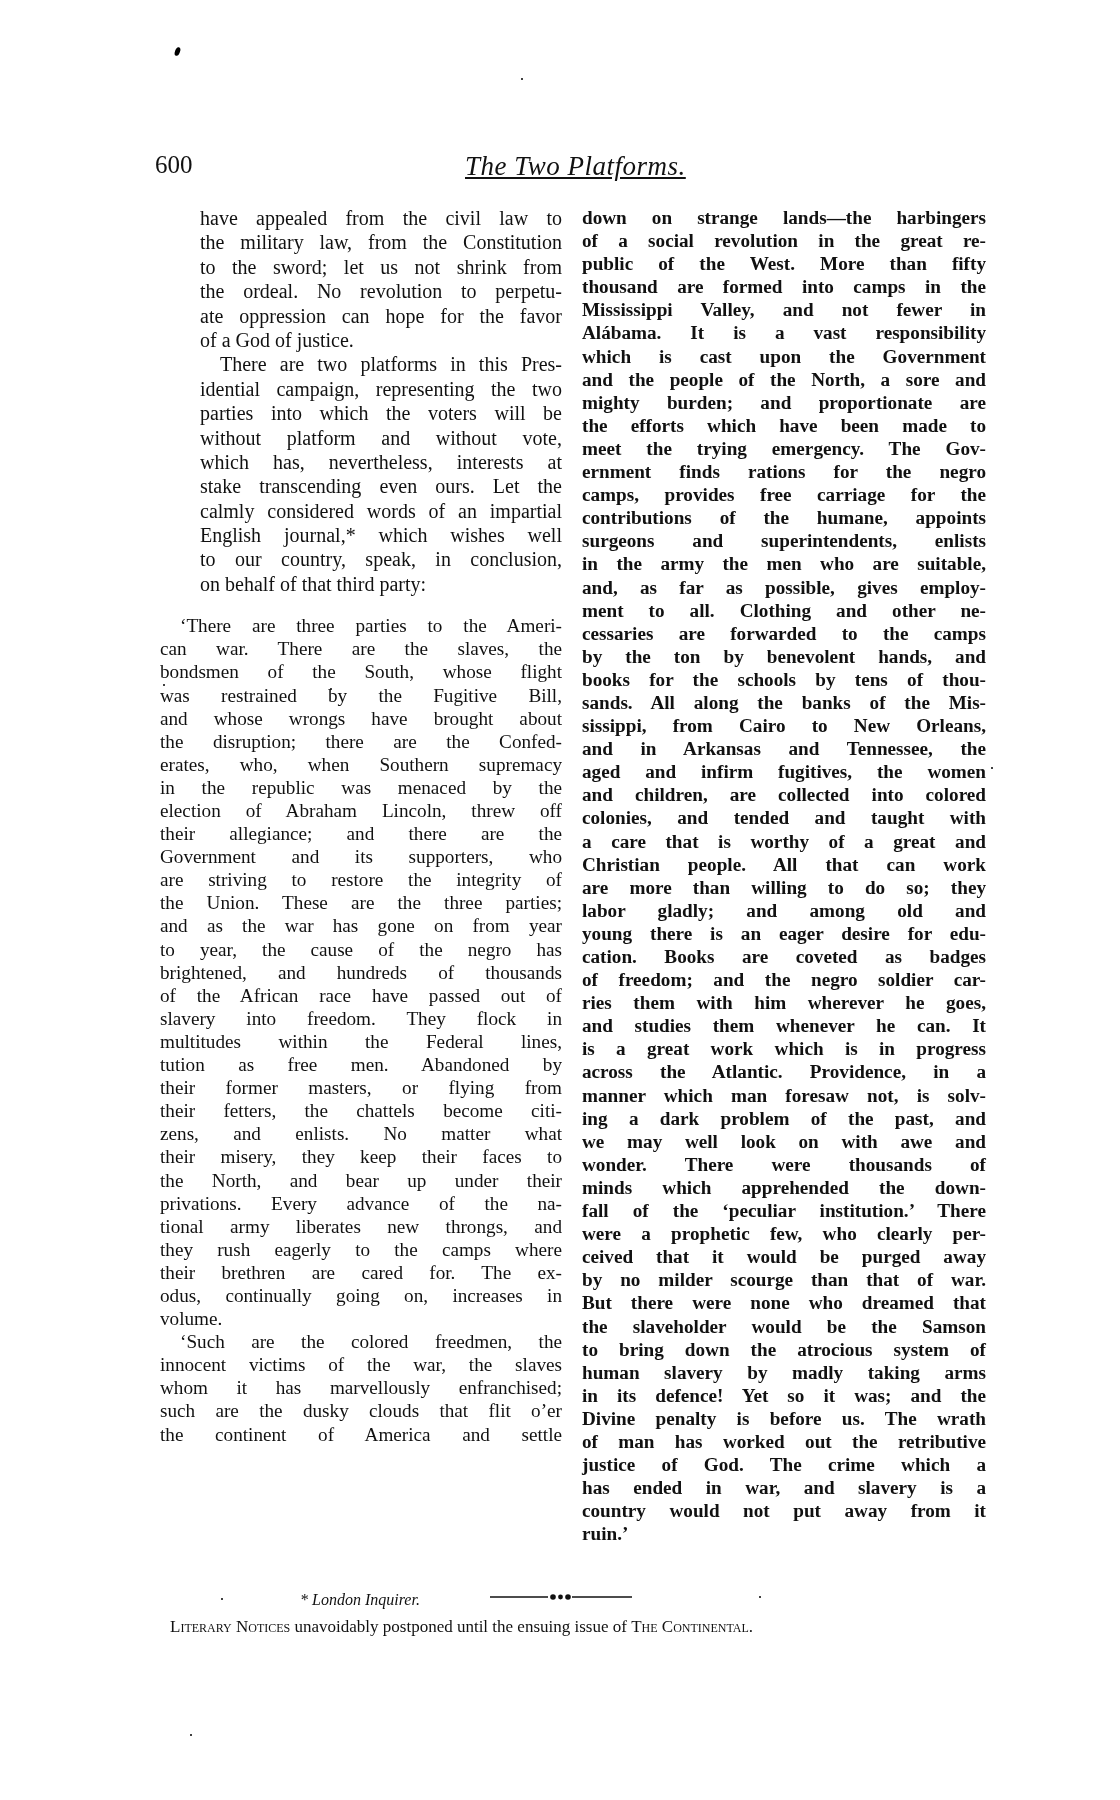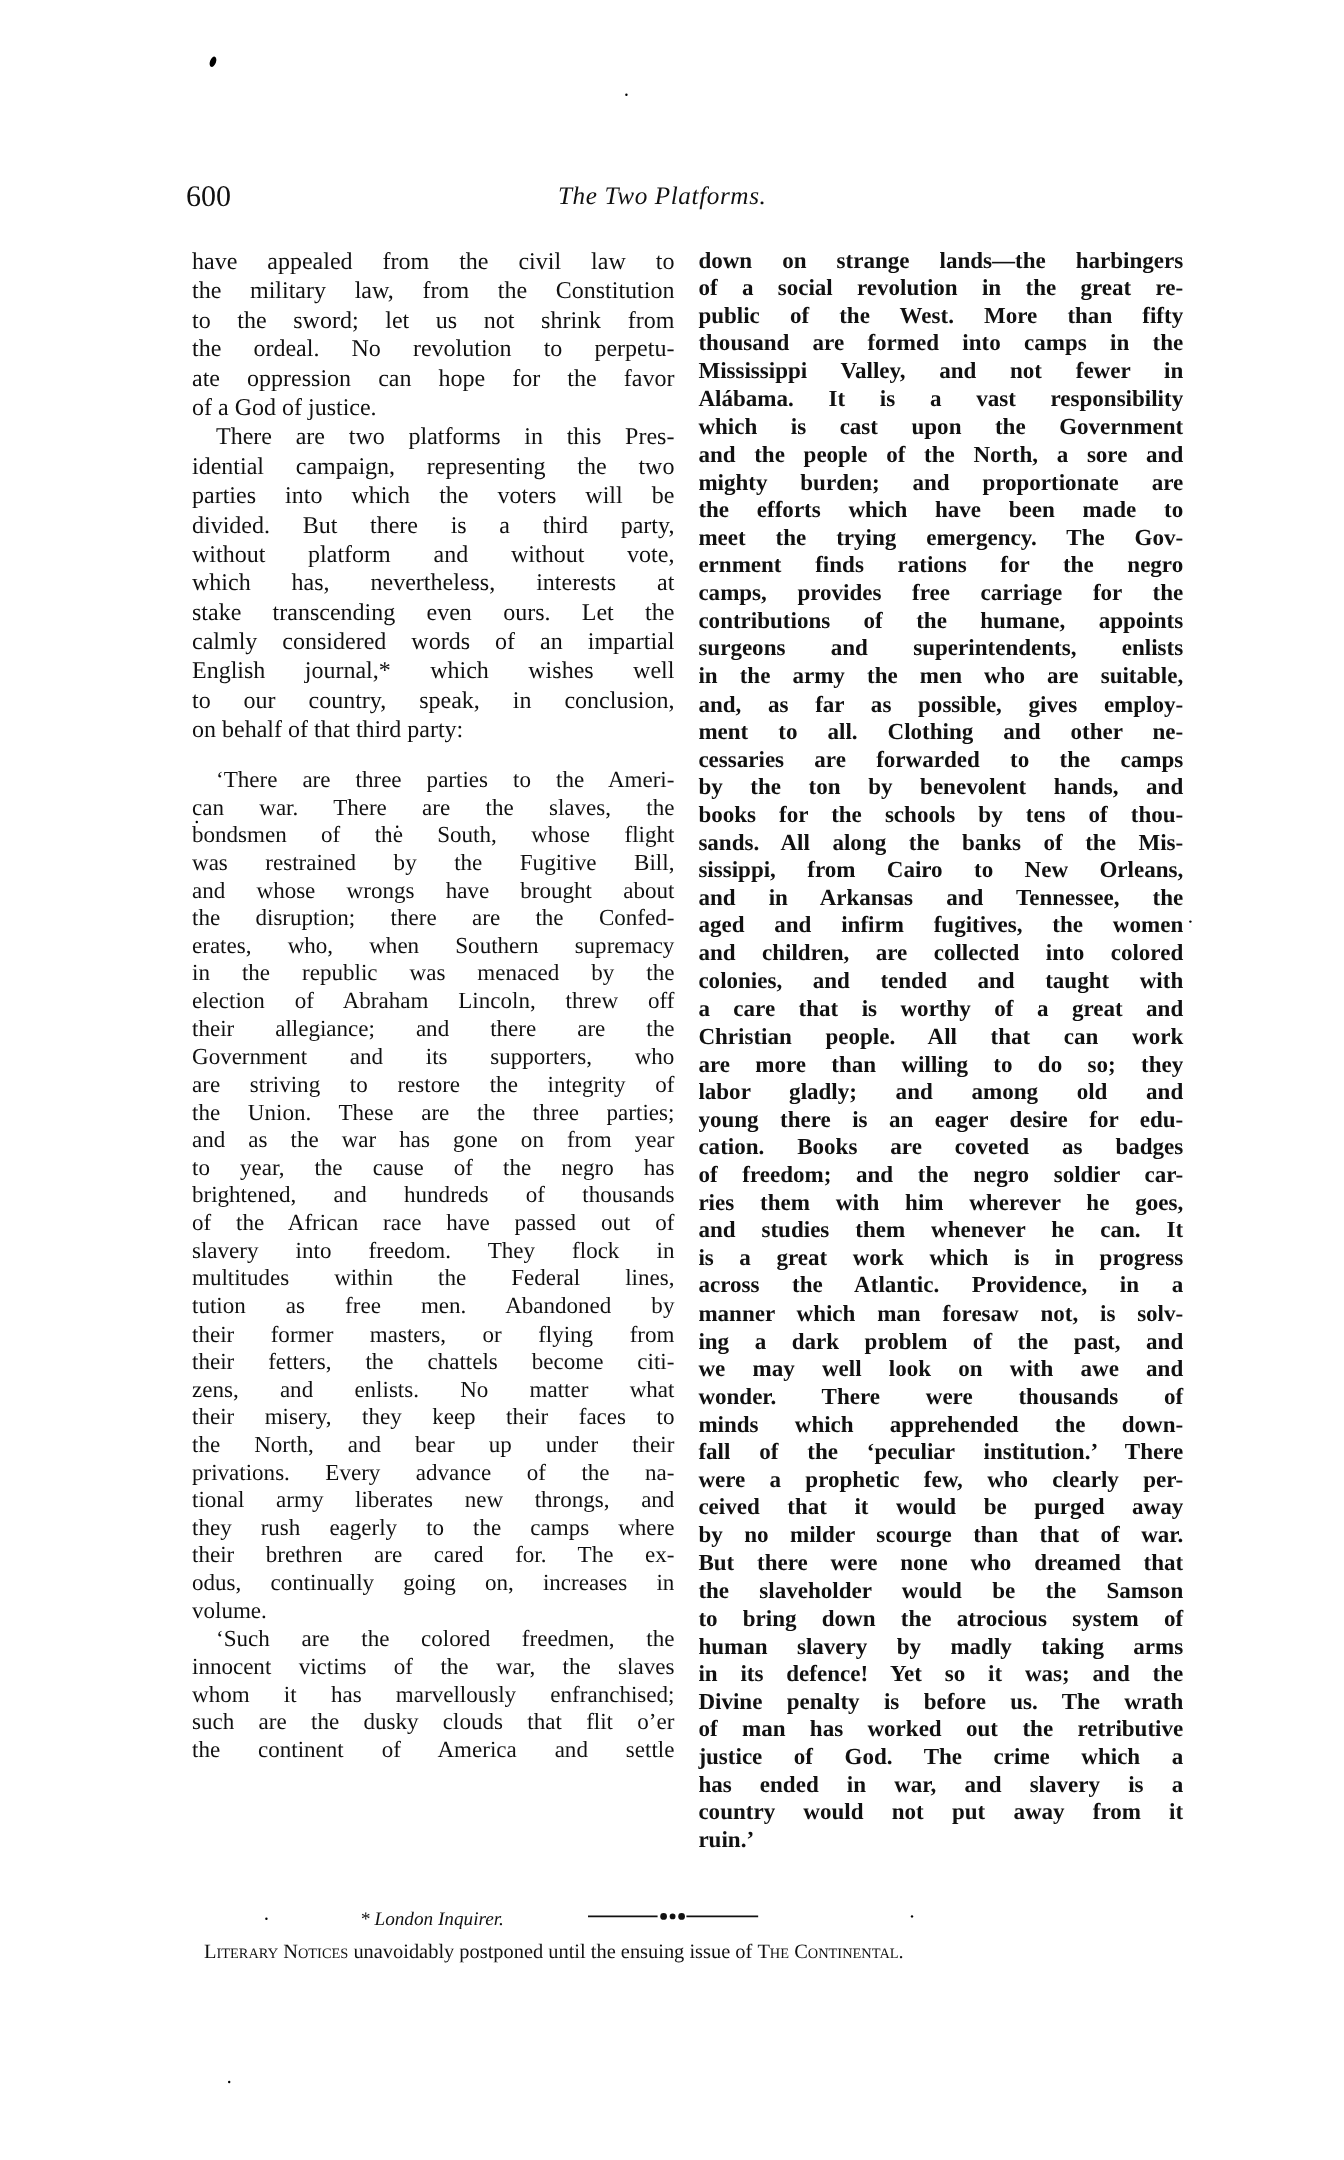--- a/index.html
+++ b/index.html
@@ -3,29 +3,29 @@
 <meta charset="utf-8">
 <style>
   html, body { margin: 0; padding: 0; background: #ffffff; }
   body { width: 1120px; height: 1800px; position: relative; overflow: hidden;
          font-family: "DejaVu Serif", "Liberation Serif", serif; color: #111; }
   .page { position: absolute; left: 0; top: 1px; width: 972px; height: 1800px; border-radius: 15px; }
   .speck { position: absolute; background: #000; border-radius: 50%; }
   .header { position: absolute; top: 150px; left: 155px; width: 850px; height: 34px; }
   .page-num { position: absolute; left: 0; top: 0; font-family: "Liberation Serif", serif; font-size: 25px; }
   .running-title { position: absolute; left: 310px; top: 0; font-family: "Liberation Serif", serif;
-                   font-style: italic; font-size: 21px; letter-spacing: 0.5px; }
+                   font-style: italic; font-size: 27px; letter-spacing: 0.5px; text-decoration: underline; }
   .col { position: absolute; font-family: "Liberation Serif", serif; font-size: 19.6px; }
   .col-left { left: 160px; top: 205px; width: 402px; }
   .col-right { left: 582px; top: 205px; width: 404px; font-weight: bold; }
   .line { display: block; height: 23.6px; line-height: 23.6px; text-align: justify;
           text-align-last: justify; white-space: nowrap; overflow: visible; }
   .line.last { text-align-last: left; }
   .line.indent { padding-left: 20px; }
-  .col-left .body-para .line { height: 24.4px; line-height: 24.4px; font-size: 20px; }
+  .col-left .body-para .line { height: 24.4px; line-height: 24.4px; font-size: 20px; margin-left: 40px; }
   .quote .line { height: 23.1px; line-height: 23.1px; font-size: 19.2px; }
   .gap-quote { height: 18px; }
   .footnote { position: absolute; left: 160px; top: 1550px; width: 400px; text-align: center;
               font-family: "Liberation Serif", serif; font-style: italic; font-size: 16px; margin-top: 40px; }
   .divider { position: absolute; left: 490px; top: 1591px; width: 142px; height: 10px; }
   .notice { position: absolute; left: 170px; top: 1616px; width: 830px;
             font-family: "Liberation Serif", serif; font-size: 17px; white-space: nowrap; }
   .sc { font-variant: small-caps; text-align: center; }
 </style>
 </head>
@@ -53,21 +53,20 @@
         <span class="line">the military law, from the Constitution</span>
         <span class="line">to the sword; let us not shrink from</span>
         <span class="line">the ordeal.  No revolution to perpetu-</span>
         <span class="line">ate oppression can hope for the favor</span>
         <span class="line last">of a God of justice.</span>
       </div>
     <div class="body-para" id="p2">
         <span class="line indent">There are two platforms in this Pres-</span>
         <span class="line">idential campaign, representing the two</span>
         <span class="line">parties into which the voters will be</span>
-        <span class="line">divided.  But there is a third party,</span>
         <span class="line">without platform and without vote,</span>
         <span class="line">which has, nevertheless, interests at</span>
         <span class="line">stake transcending even ours.  Let the</span>
         <span class="line">calmly considered words of an impartial</span>
         <span class="line">English journal,* which wishes well</span>
         <span class="line">to our country, speak, in conclusion,</span>
         <span class="line last">on behalf of that third party:</span>
       </div>
     <div class="gap-quote"></div>
     <div class="quote" id="q1">

